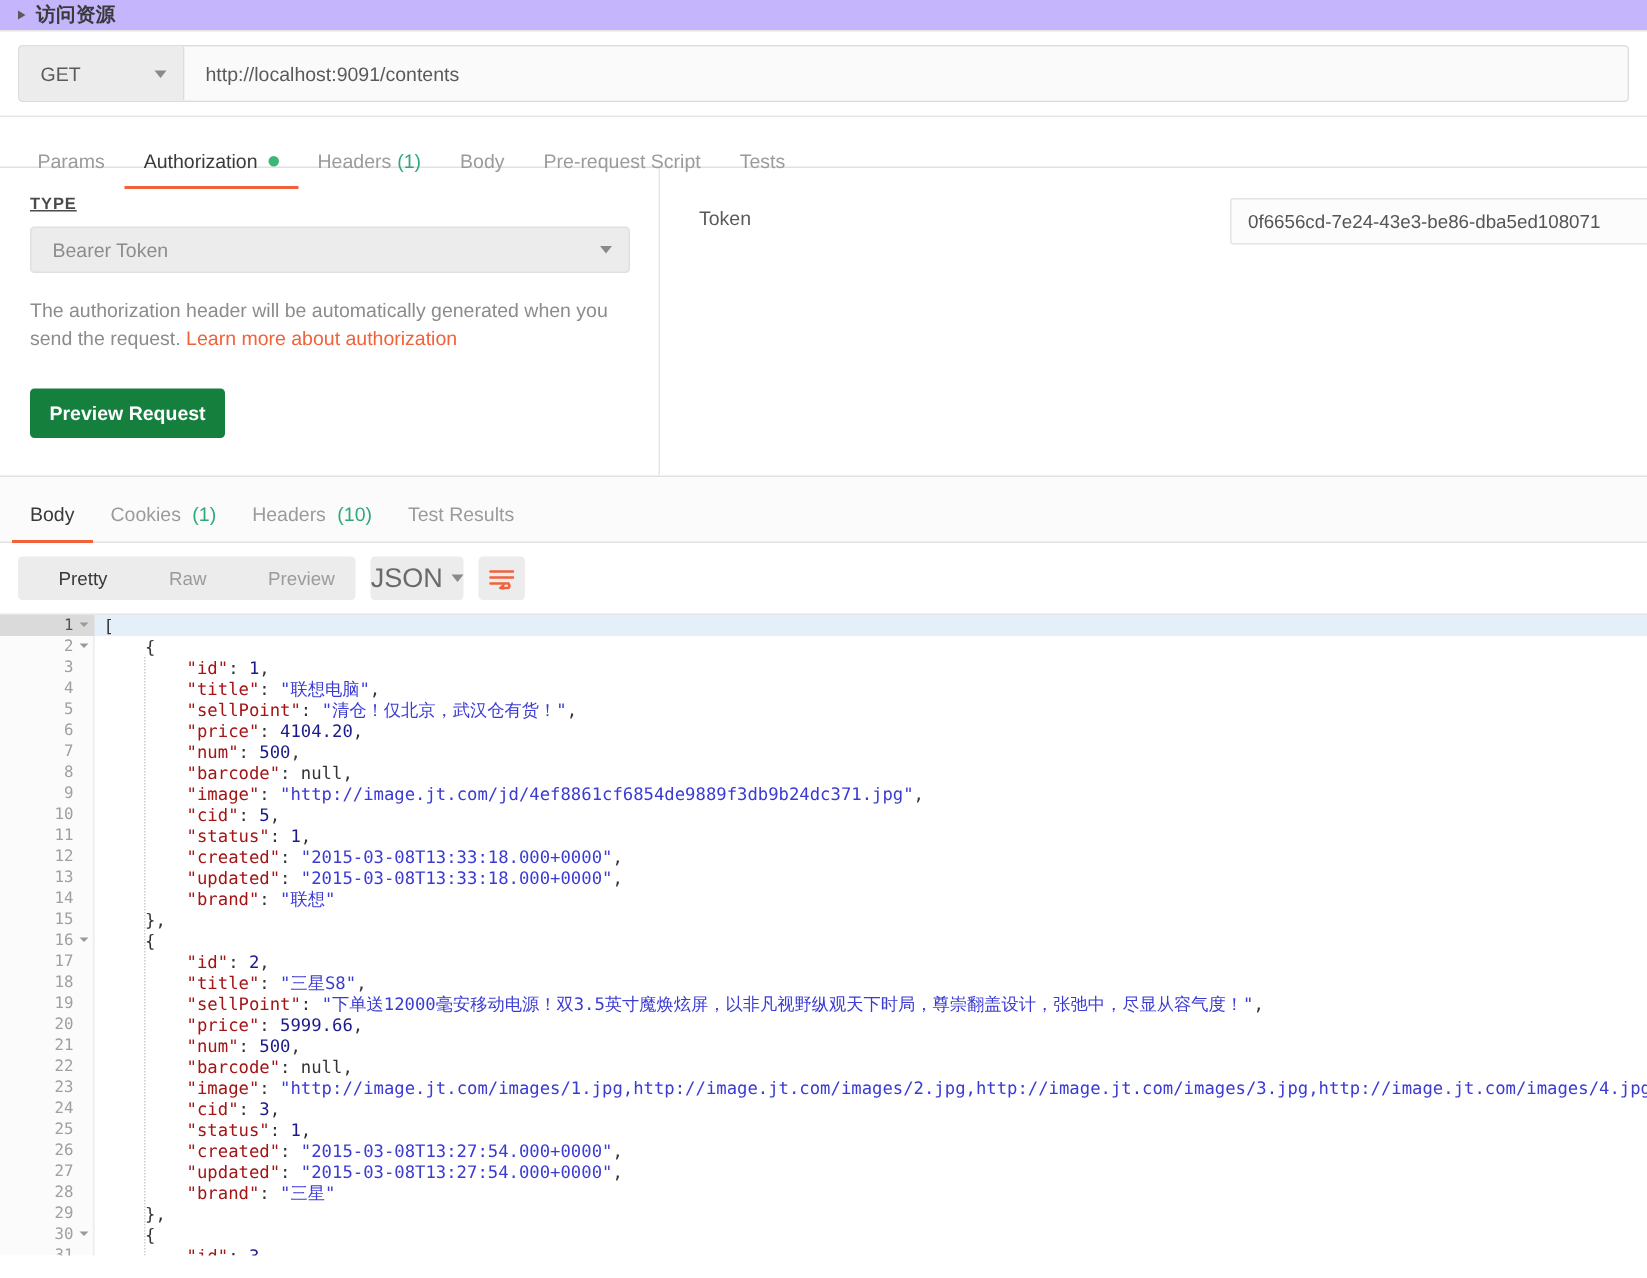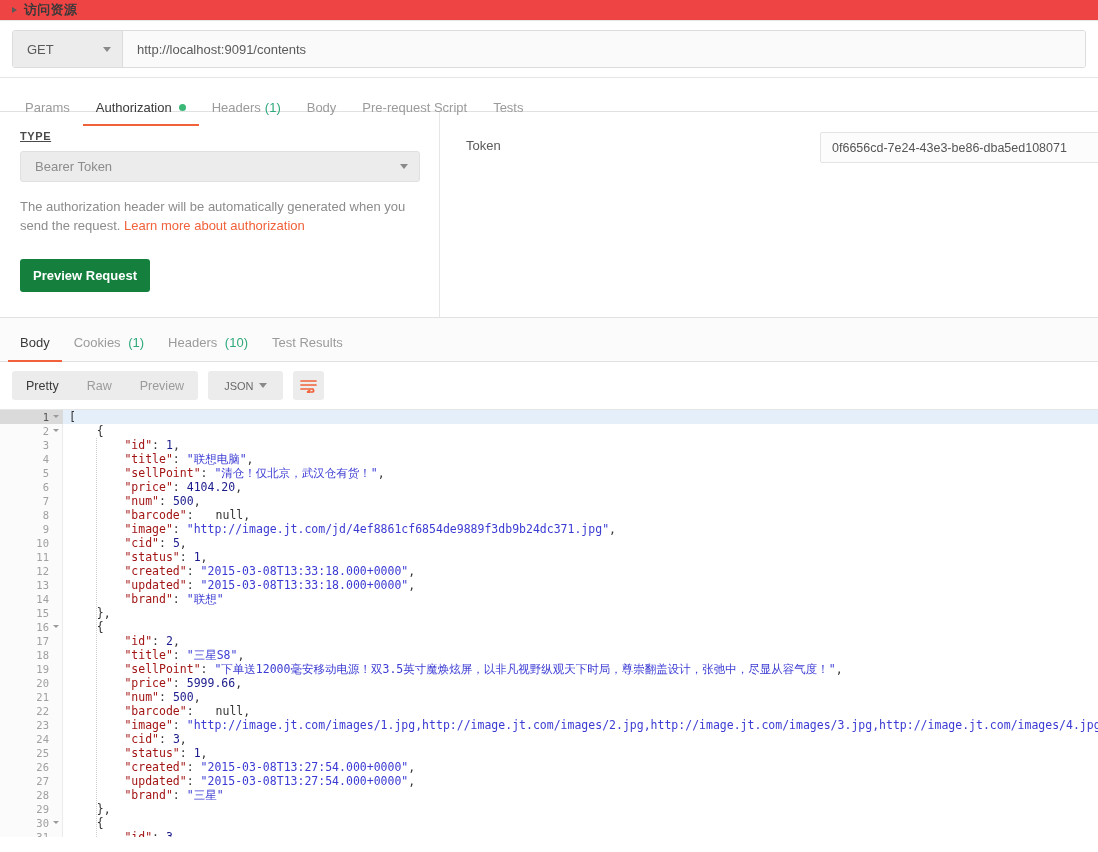--- a/index.html
+++ b/index.html
@@ -10,21 +10,21 @@
     overflow: hidden;
   }
   body { position: relative; }
 
   
   .section-header {
     height: 21px;
     display: flex; align-items: center;
     padding-left: 12px;
     border-bottom: 1px solid #e6e6e6;
-    background: #ef4444;
+    background: #c4b5fd;
   }
   .caret-right {
     width: 0; height: 0;
     border-left: 5px solid #5a5a5a;
     border-top: 3.5px solid transparent;
     border-bottom: 3.5px solid transparent;
     margin-right: 7px;
   }
   .section-title {
     font-size: 13px; font-weight: bold; color: #3a3a3a;
@@ -184,27 +184,28 @@
   }
   .seg-group {
     display: flex; align-items: stretch;
     background: #ececec; border-radius: 3px; height: 29px;
   }
   .seg {
     display: flex; align-items: center;
     padding: 0 14px;
     font-size: 12.5px; color: #9b9b9b;
     cursor: pointer;
+    margin-left: 13px;
   }
   .seg.active { color: #3a3a3a; }
   .fmt-select {
     display: flex; align-items: center; gap: 6px;
     background: #ececec; border-radius: 3px; height: 29px;
-    padding: 0 16px;
-    font-size: 11px; color: #6a6a6a;
+    padding: 0 0;
+    font-size: 18px; color: #6a6a6a;
     cursor: pointer;
   }
   .icon-btn {
     width: 31px; height: 29px;
     background: #ececec; border-radius: 3px;
     display: flex; align-items: center; justify-content: center;
     cursor: pointer;
   }
 
   
@@ -251,21 +252,21 @@
   }
   .indent-guide {
     position: absolute;
     top: 28px; bottom: 0;
     left: 96px;
     border-left: 1px dotted #cdcdcd;
   }
   .k { color: #a31515; }
   .s { color: #3b3bd4; }
   .n { color: #1a1a8c; }
-  .nl { color: #333; margin-left: 15px; }
+  .nl { color: #333; }
   .p { color: #333; }
 </style>
 </head>
 <body>
 
 <div class="section-header">
   <span class="caret-right"></span>
   <span class="section-title">访问资源</span>
 </div>
 

